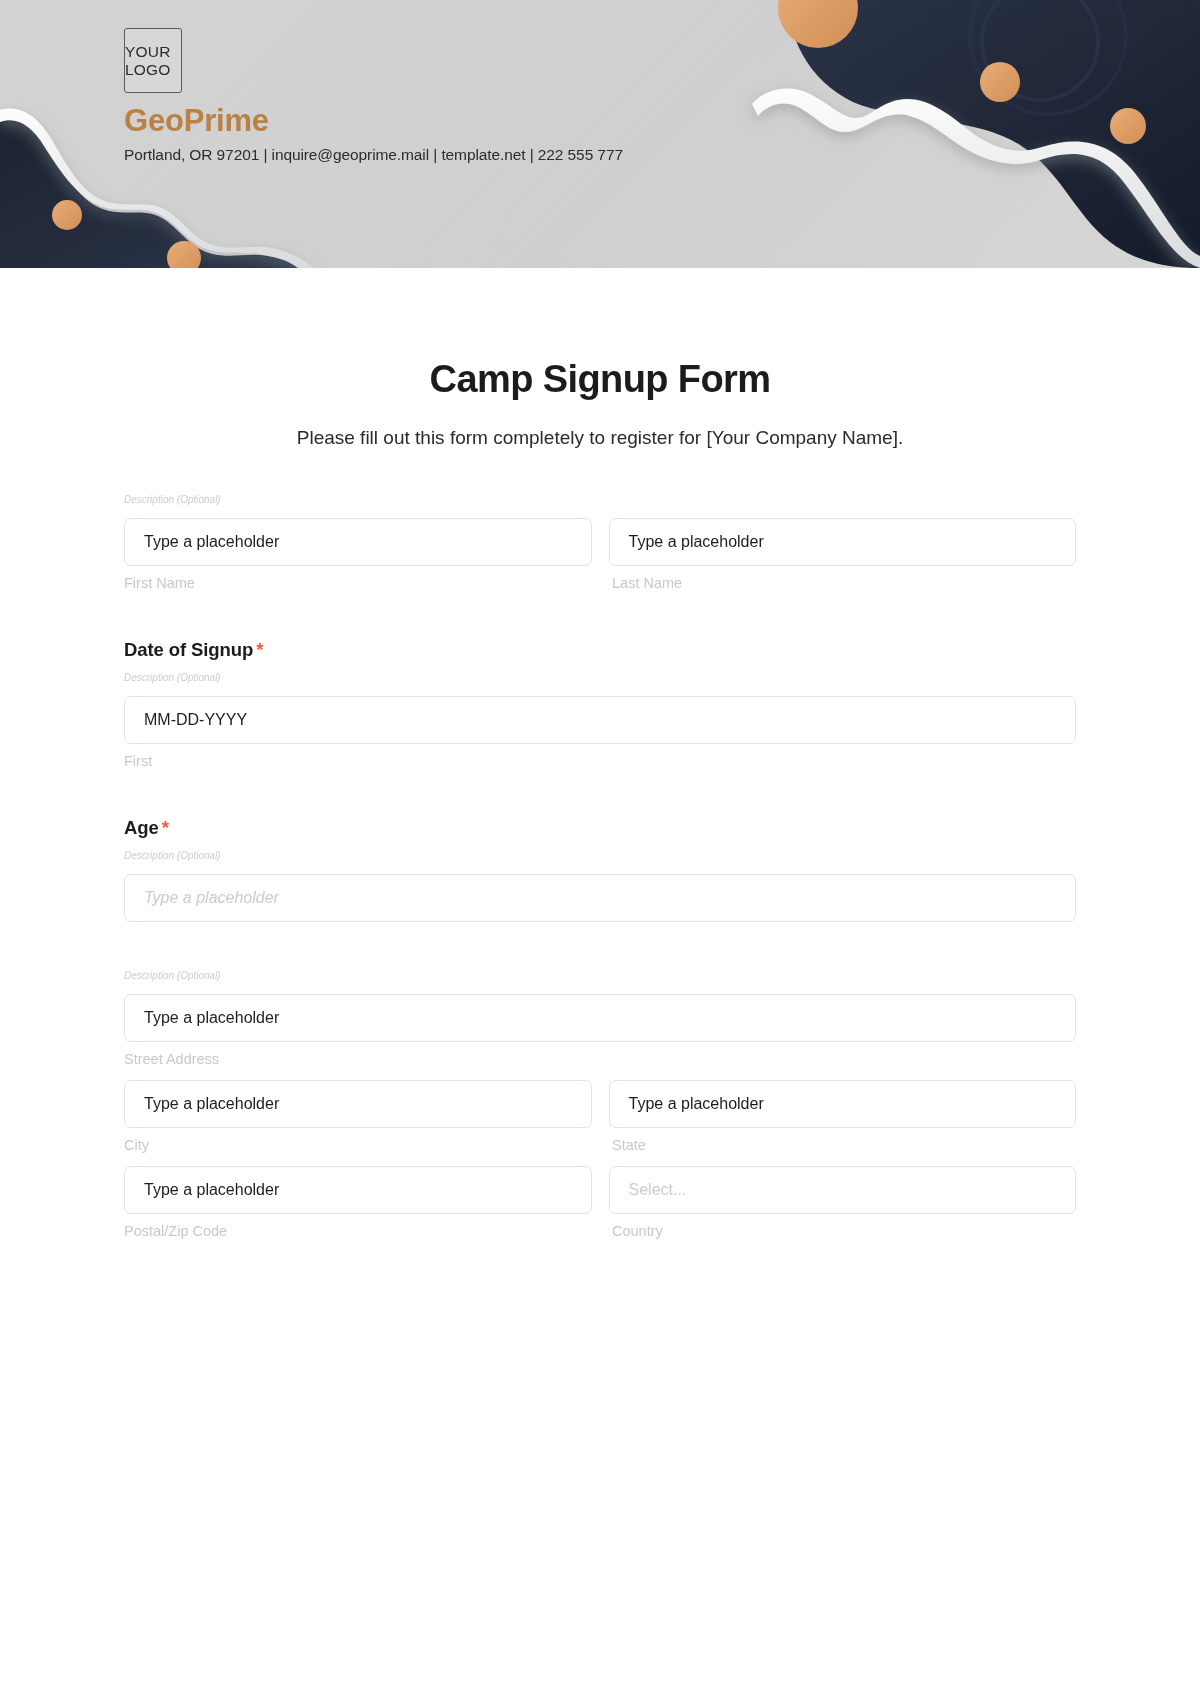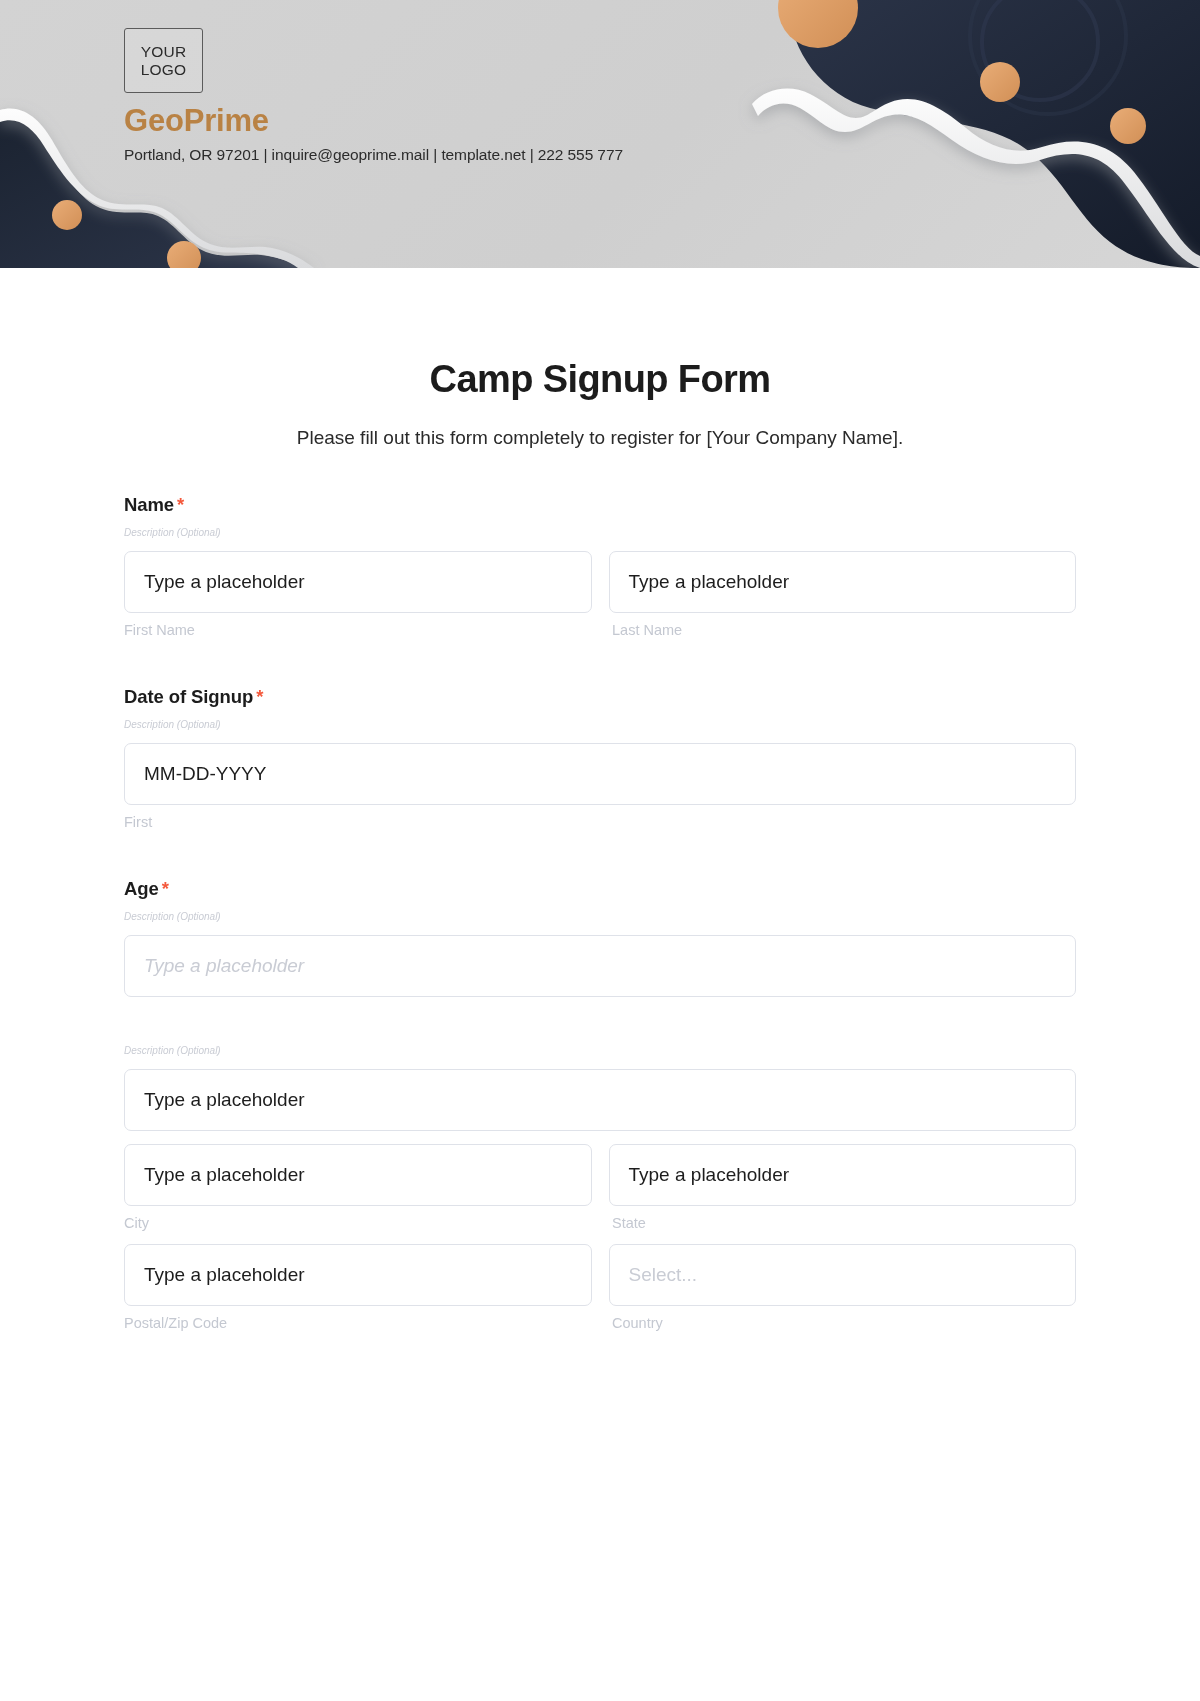--- a/index.html
+++ b/index.html
@@ -24,28 +24,27 @@
   .header-deco { position: absolute; inset: 0; pointer-events: none; }
   .header-deco svg { display: block; width: 1200px; height: 268px; }
 
   .header-content {
     position: absolute;
     left: 124px;
     top: 28px;
     z-index: 5;
   }
   .logo-box {
-    width: 79px;
+    width: 58px;
     height: 65px;
     border: 1.5px solid #5b5b5b;
     border-radius: 3px;
     background: rgba(255,255,255,0.12);
     display: flex;
     flex-direction: column;
-    align-items: center;
     justify-content: center;
     line-height: 1.12;
   }
   .logo-box span {
     font-size: 15.5px;
     font-weight: 400;
     color: #2b2b2b;
     letter-spacing: 0.2px;
   }
   .brand-name {
@@ -118,27 +117,27 @@
   .input-row {
     display: flex;
     gap: 17px;
     margin-top: 13px;
   }
   .input-col { flex: 1 1 0; min-width: 0; }
   .input-col.full { flex: 1 1 100%; }
 
   .text-input {
     width: 100%;
-    height: 62px;
+    height: 48px;
     border: 1px solid #dfe2e9;
     border-radius: 7px;
     background: #ffffff;
     padding: 0 19px;
     font-family: "Liberation Sans", sans-serif;
-    font-size: 19px;
+    font-size: 16px;
     color: #1d1d1d;
     outline: none;
     display: flex;
     align-items: center;
   }
   .text-input.muted {
     color: #c9ccd4;
     font-style: italic;
   }
   .text-input.select-input {
@@ -252,23 +251,20 @@
     <div class="brand-contact">Portland, OR 97201 | inquire@geoprime.mail | template.net | 222 555 777</div>
   </div>
 </div>
 
 <div class="form-wrap">
 
   <div class="form-title">Camp Signup Form</div>
   <div class="form-subtitle">Please fill out this form completely to register for [Your Company Name].</div>
 
   <div class="field-block first">
-    <div>
-      <span class="field-label">Name</span><span class="req-star">*</span>
-    </div>
     <div class="field-desc">Description (Optional)</div>
     <div class="input-row">
       <div class="input-col">
         <div class="text-input">Type a placeholder</div>
       </div>
       <div class="input-col">
         <div class="text-input">Type a placeholder</div>
       </div>
     </div>
     <div class="sub-row">
@@ -303,20 +299,21 @@
   </div>
 
   <div class="field-block">
     <div class="field-desc">Description (Optional)</div>
 
     <div class="input-row">
       <div class="input-col full">
         <div class="text-input">Type a placeholder</div>
       </div>
     </div>
+    <div class="sub-label">Street Address</div>
 
     <div class="input-row">
       <div class="input-col">
         <div class="text-input">Type a placeholder</div>
       </div>
       <div class="input-col">
         <div class="text-input">Type a placeholder</div>
       </div>
     </div>
     <div class="sub-row">

